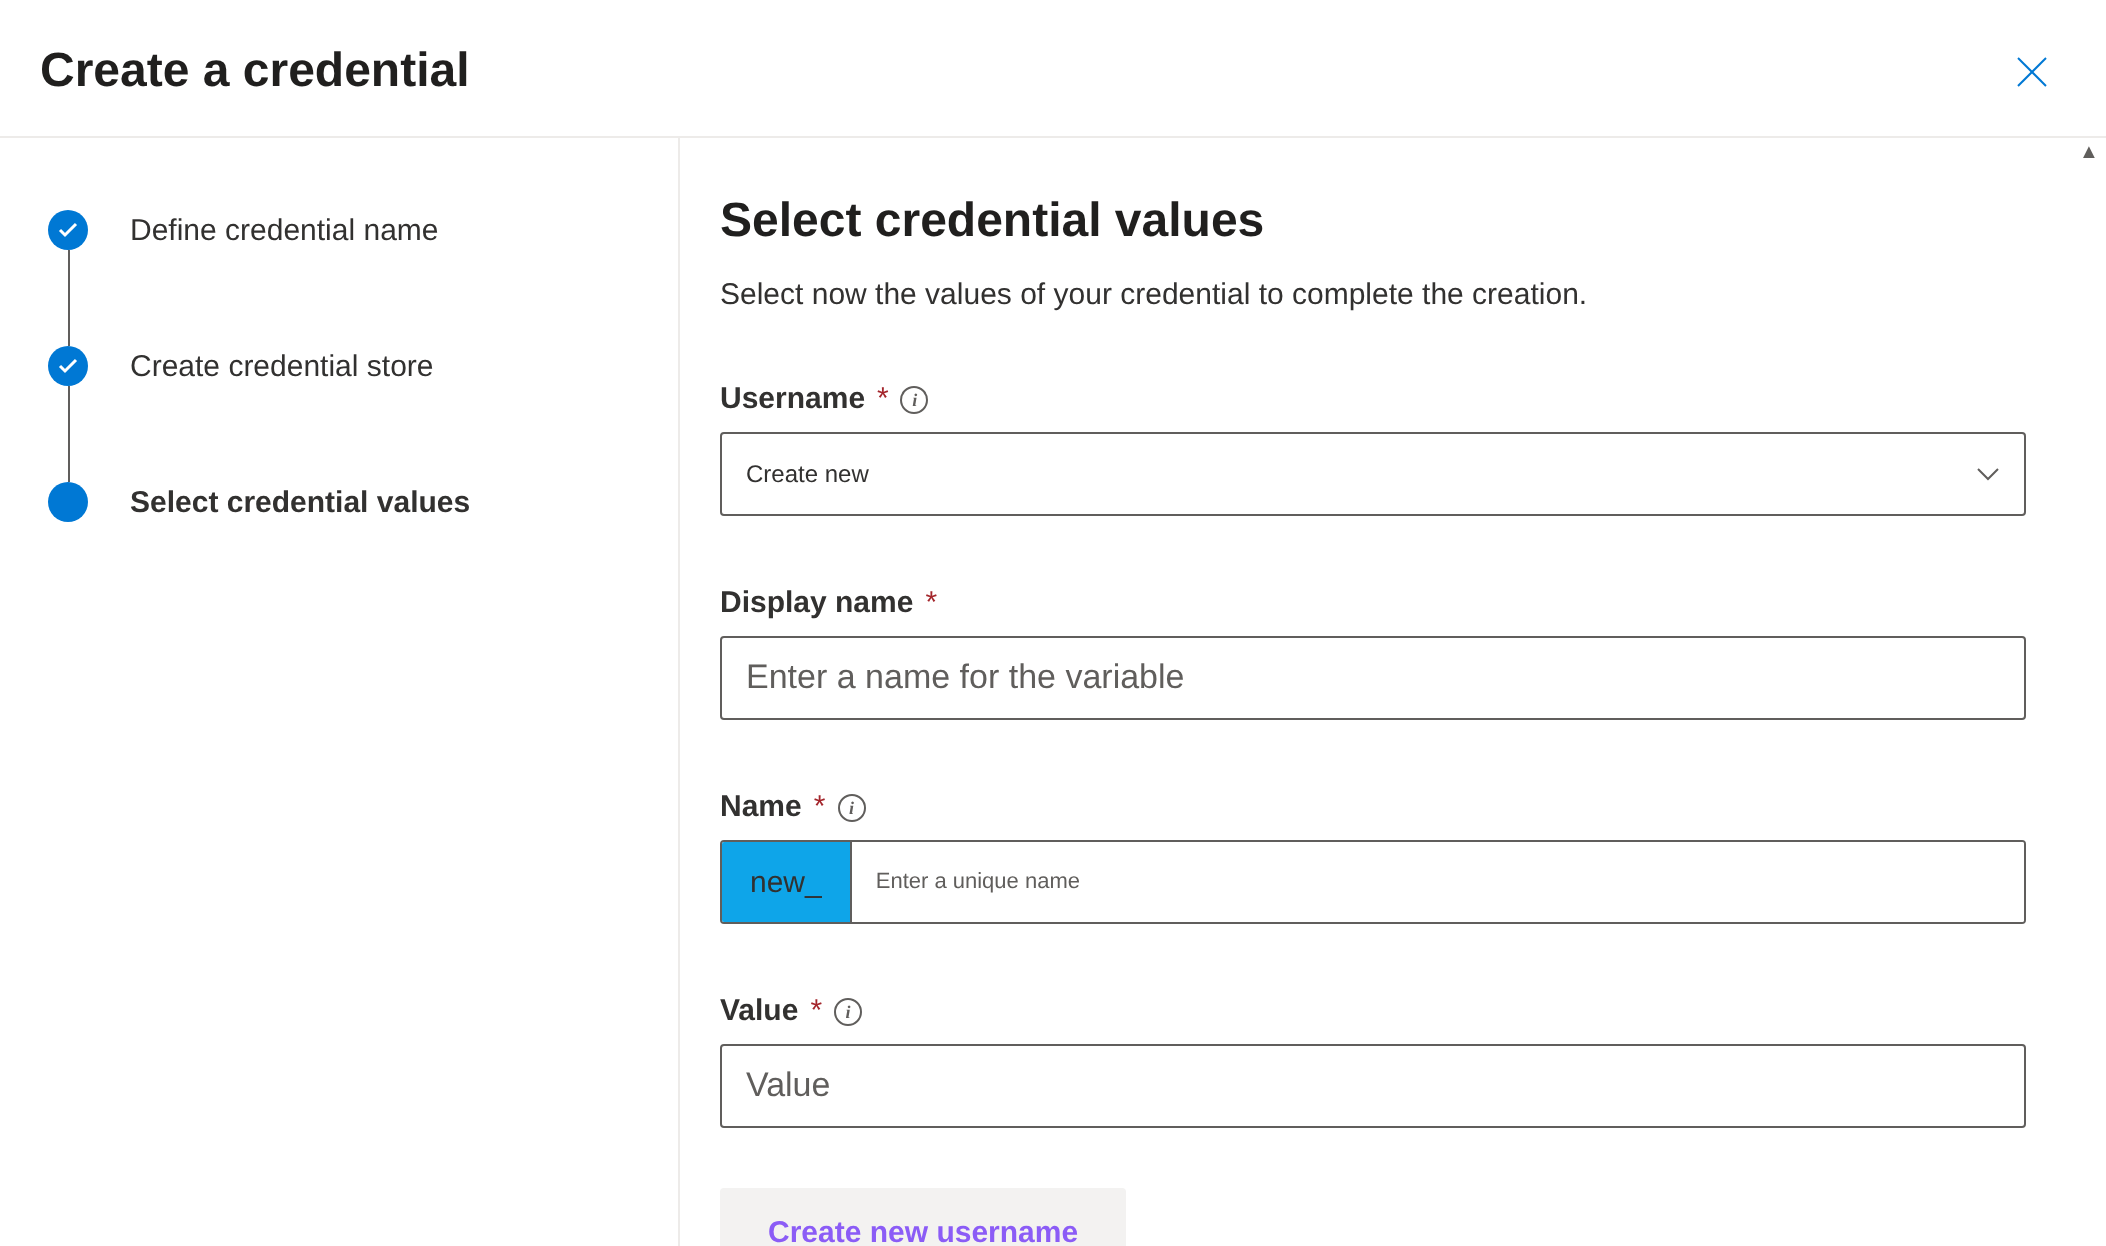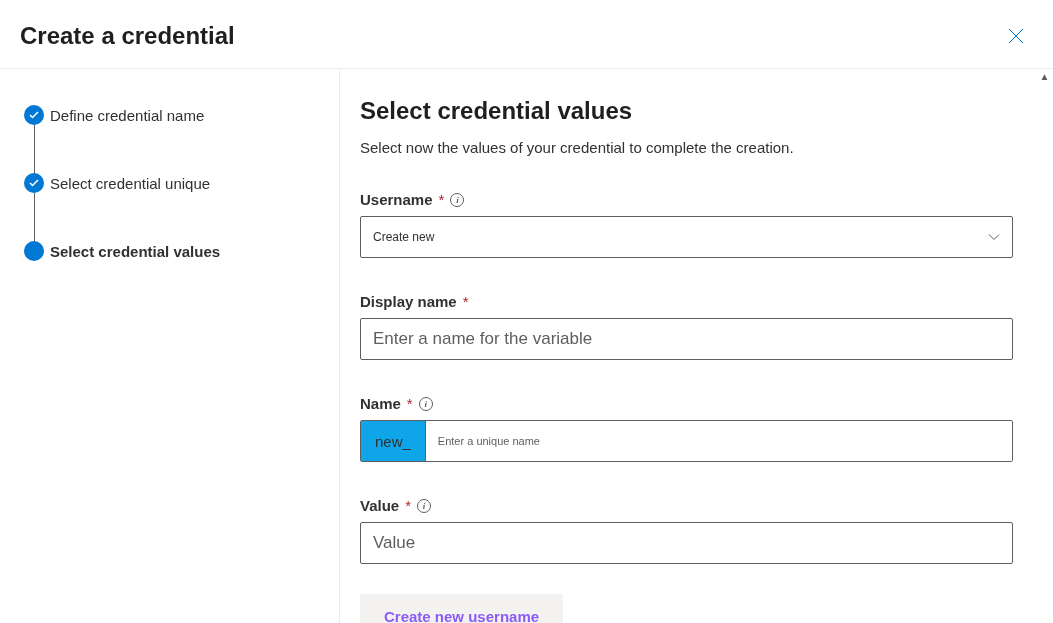--- a/index.html
+++ b/index.html
@@ -44,21 +44,21 @@
       height: calc(100% - 68px);
     }
     .sidebar {
       width: 340px;
       padding: 36px 20px 20px 24px;
       border-right: 1px solid #edebe9;
     }
     .step {
       display: flex;
       align-items: center;
-      gap: 6px;
+      gap: 21px;
       position: relative;
       text-align: right;
     }
     .step-connector {
       width: 1px;
       height: 48px;
       background: #605e5c;
       margin-left: 10px;
     }
     .step-icon {
@@ -240,21 +240,21 @@
       </div>
       <span class="step-label">Define credential name</span>
     </div>
     <div class="step-connector"></div>
     <div class="step">
       <div class="step-icon completed">
         <svg width="10" height="8" viewBox="0 0 10 8" fill="none" stroke="#fff" stroke-width="1.5">
           <path d="M1 4 L3.5 6.5 L9 1"></path>
         </svg>
       </div>
-      <span class="step-label">Select credential unique</span>
+      <span class="step-label">Create credential store</span>
     </div>
     <div class="step-connector"></div>
     <div class="step">
       <div class="step-icon current"></div>
       <span class="step-label bold">Select credential values</span>
     </div>
   </div>
 
   <div class="main">
     <h2>Select credential values</h2>

